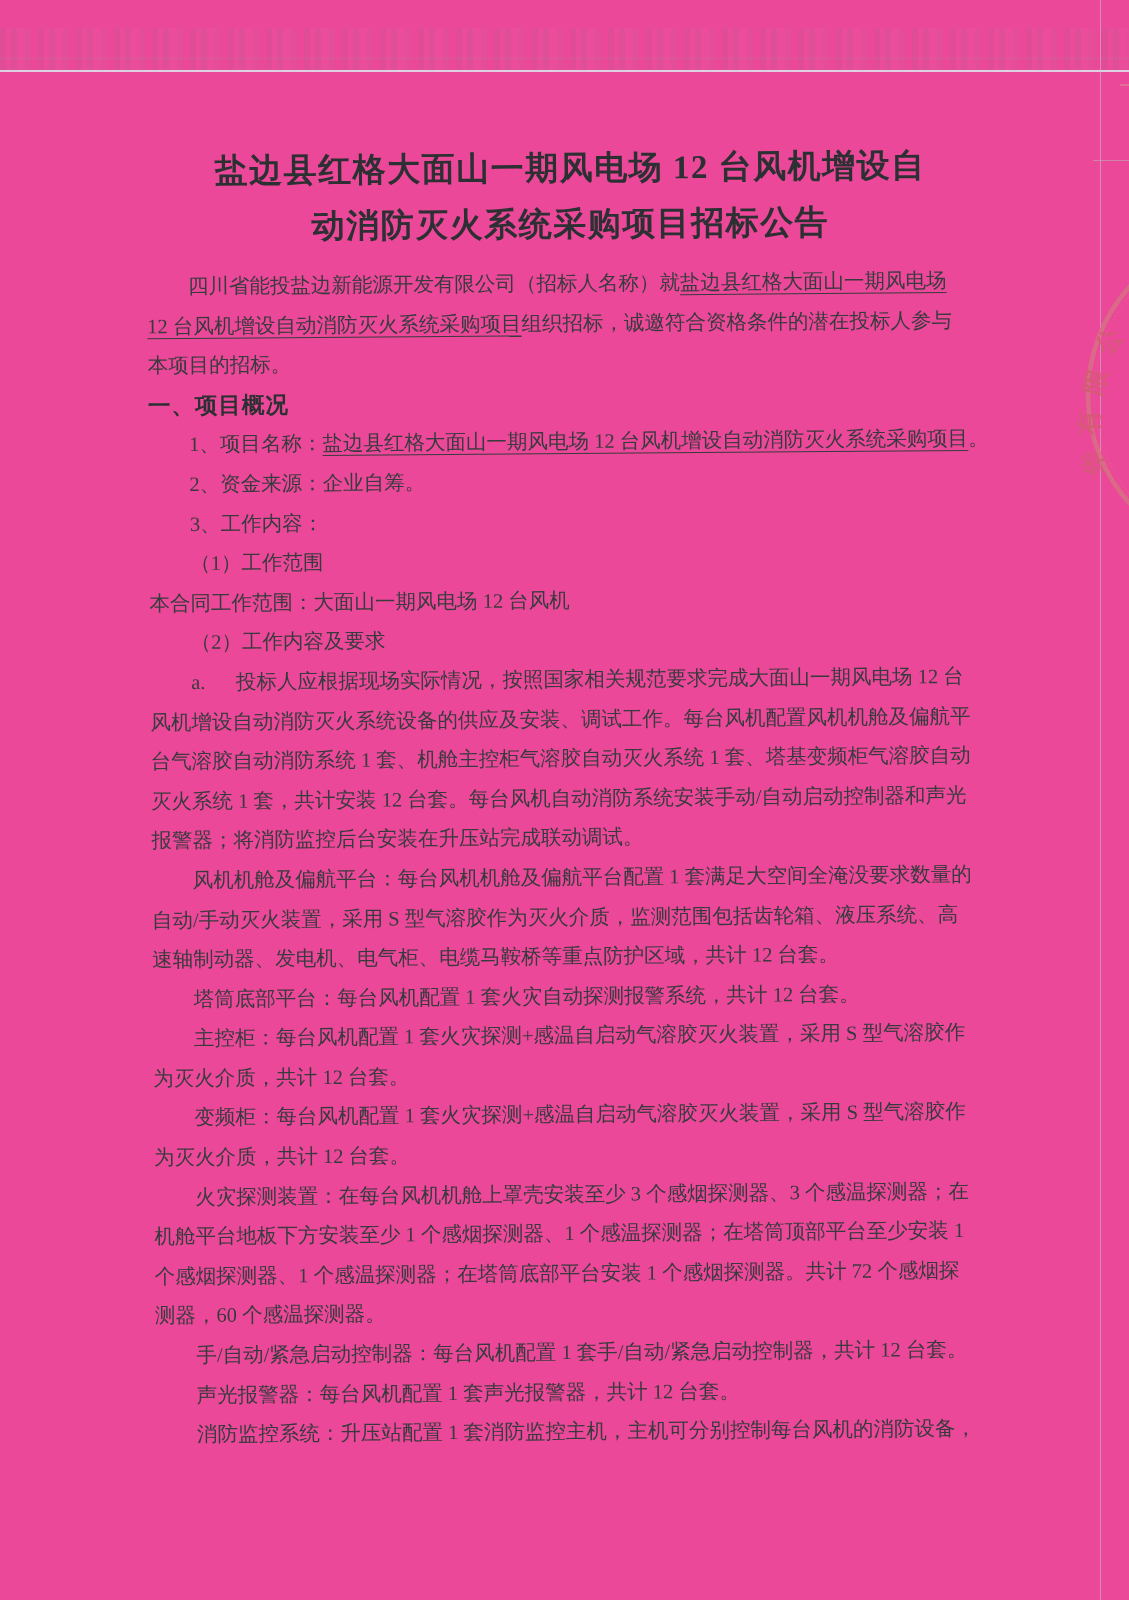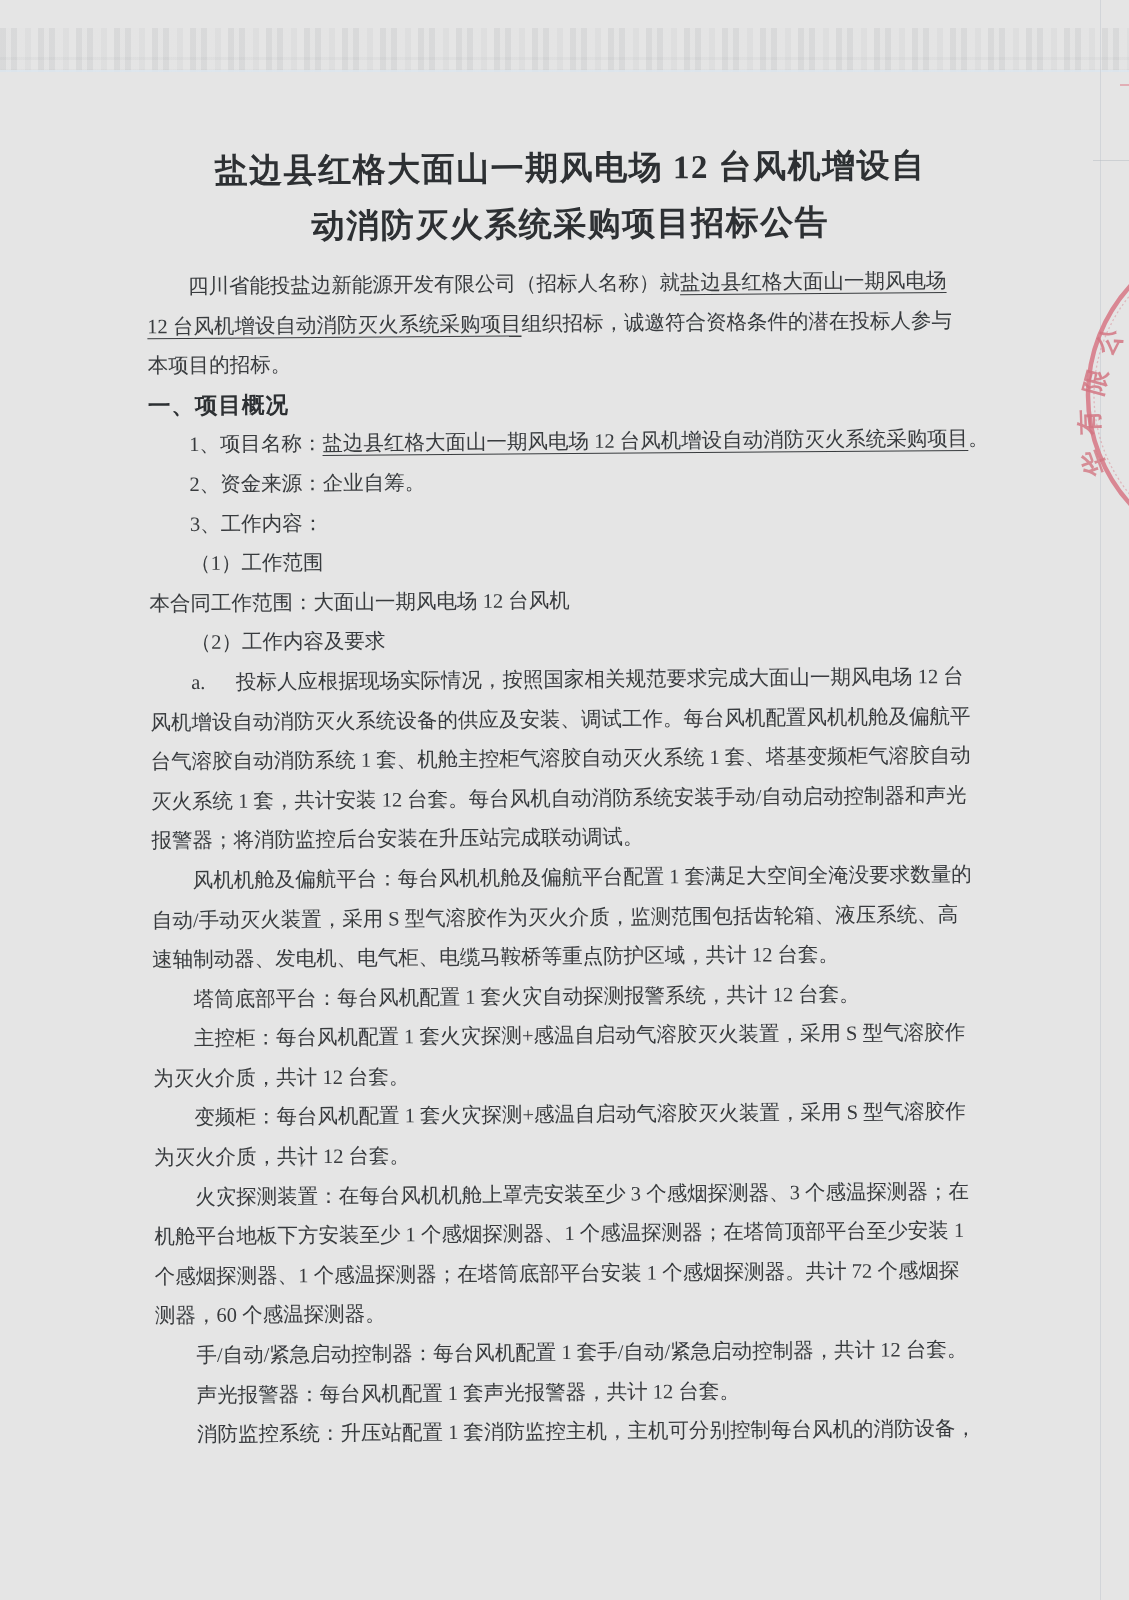--- a/index.html
+++ b/index.html
@@ -4,21 +4,21 @@
 <style>
   html, body {
     margin: 0;
     padding: 0;
     background: #ffffff;
   }
   .page {
     position: relative;
     width: 1129px;
     height: 1600px;
-    background: #e5e5e5;
+    background: #ec4899;
     overflow: hidden;
     font-family: "Liberation Serif", serif;
   }
   
   .scan-noise {
     position: absolute;
     left: 0; top: 28px;
     width: 100%; height: 44px;
     background:
       repeating-linear-gradient(90deg,

